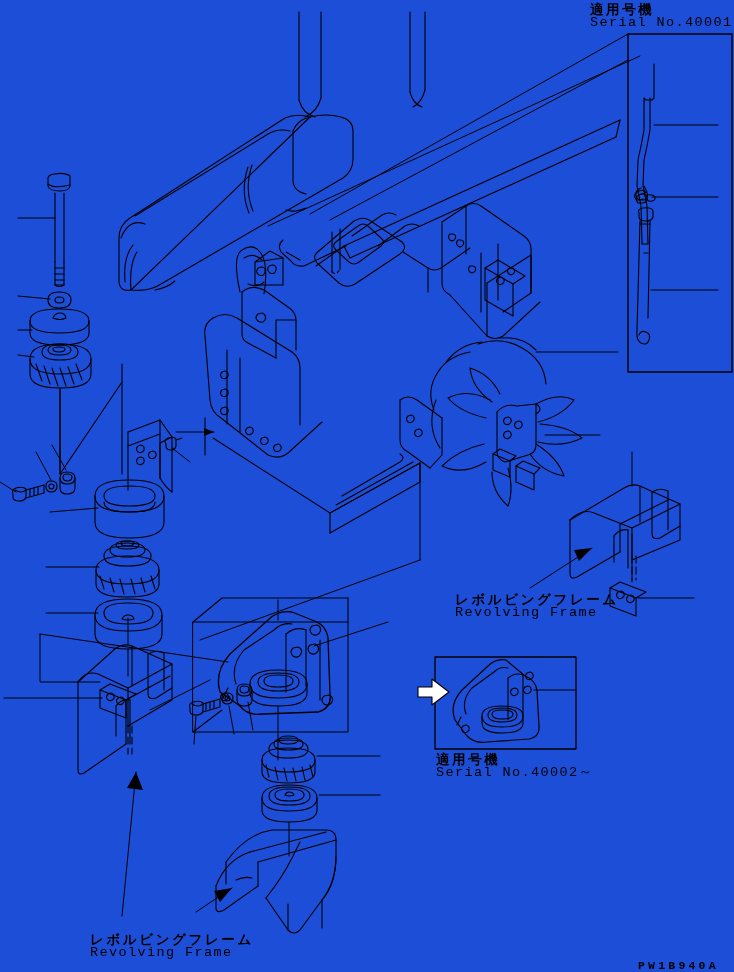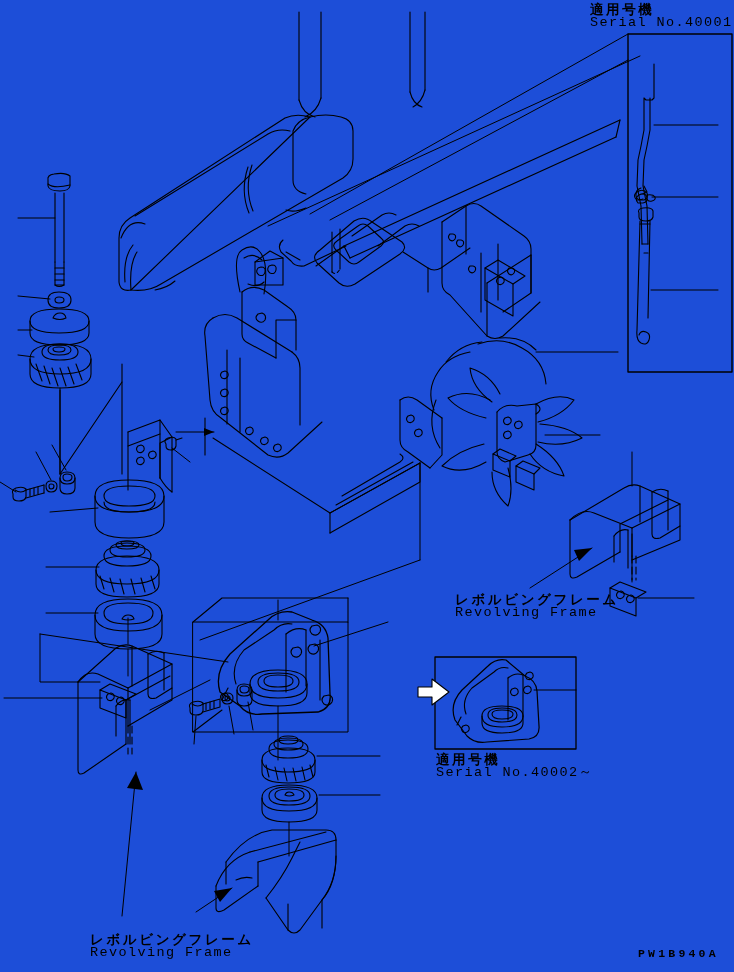--- a/index.html
+++ b/index.html
@@ -38,20 +38,21 @@
   .en {
     font-family: "Liberation Mono", "DejaVu Sans Mono", monospace;
     font-size: 13.5px;
     letter-spacing: 1.4px;
   }
   .dwgno {
     font-family: "Liberation Mono", "DejaVu Sans Mono", monospace;
     font-size: 11.5px;
     letter-spacing: 3.2px;
     font-weight: 700;
+    margin-top: 12px;
   }
   .lbl-block { position: absolute; }
 </style>
 </head>
 <body>
 
 <div id="sheet">
 
   <svg id="artboard" viewBox="0 0 734 972" xmlns="http://www.w3.org/2000/svg">
     <g fill="none" stroke="#000" stroke-width="1.1" stroke-linecap="round" stroke-linejoin="round">

